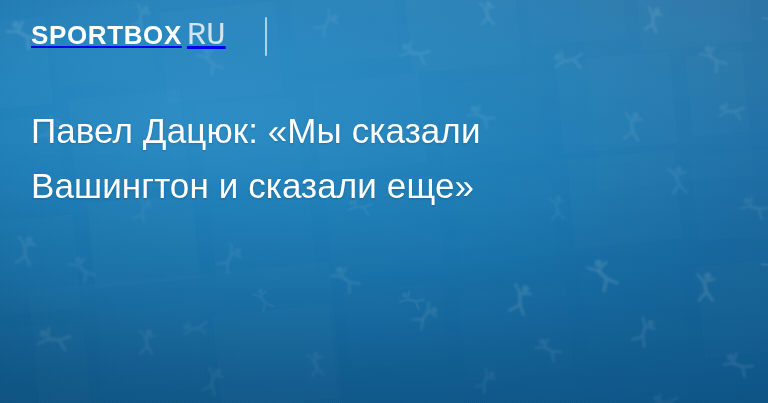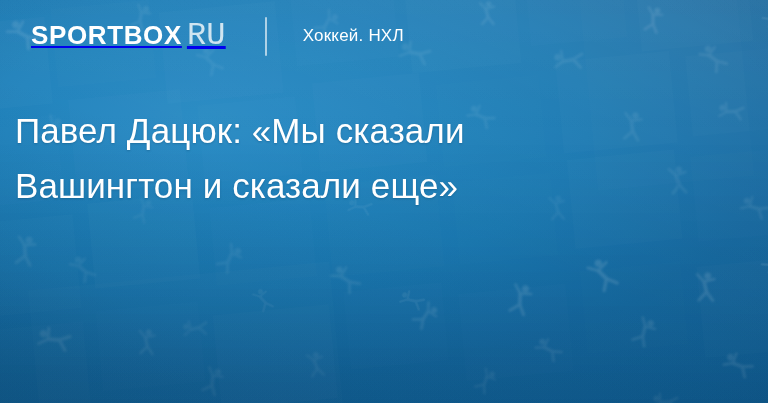--- a/index.html
+++ b/index.html
@@ -107,21 +107,21 @@
     margin-left: 36px;
     font-size: 17px;
     color: #ffffff;
     letter-spacing: 0.2px;
     white-space: nowrap;
   }
 
   
   .headline {
     position: absolute;
-    left: 15px;
+    left: 31px;
     top: 82px;
     width: 700px;
   }
   .headline-line {
     font-size: 35px;
     line-height: 55px;
     color: #ffffff;
     font-weight: normal;
     letter-spacing: 0.1px;
     white-space: nowrap;
@@ -500,21 +500,20 @@
   <div class="bg-sweep"></div>
   <div class="bg-vignette"></div>
   <div class="bg-soft"></div>
 
   <div class="header">
     <a class="logo" href="#">
       <span class="logo-main">SPORTBOX</span>
         <span class="logo-tld">RU</span>
     </a>
     <div class="divider"></div>
-    <div class="category">Хоккей. НХЛ</div>
   </div>
 
   <h1 class="headline">
     <div class="headline-line">Павел Дацюк: «Мы сказали</div>
     <div class="headline-line">Вашингтон и сказали еще»</div>
   </h1>
 
 </div>
 
 </body></html>

